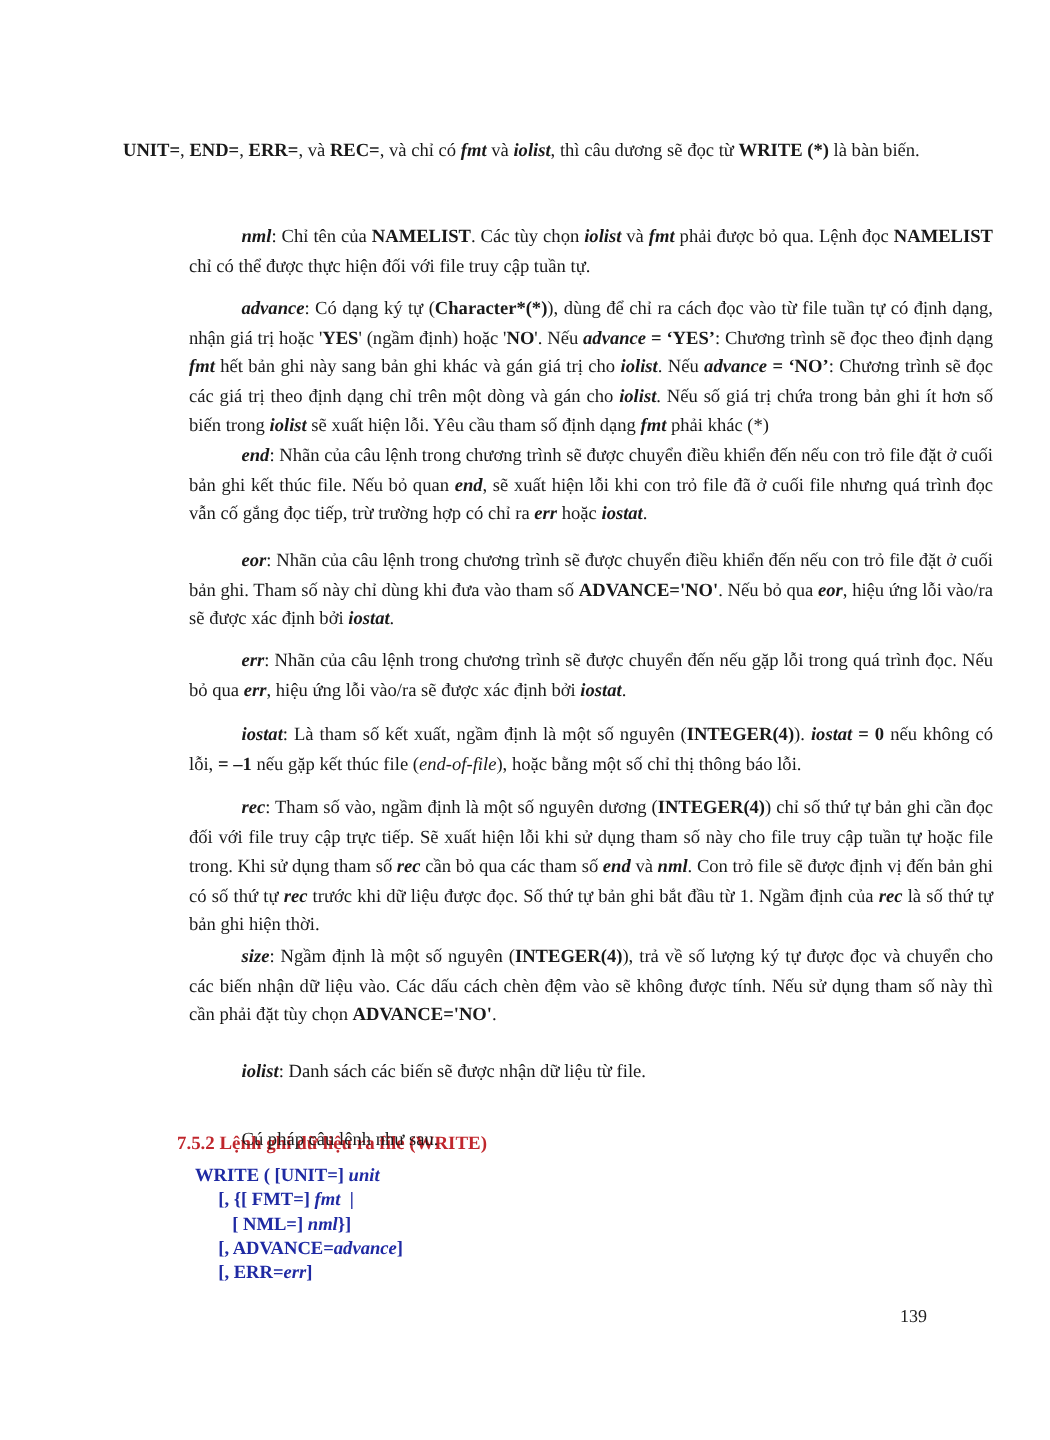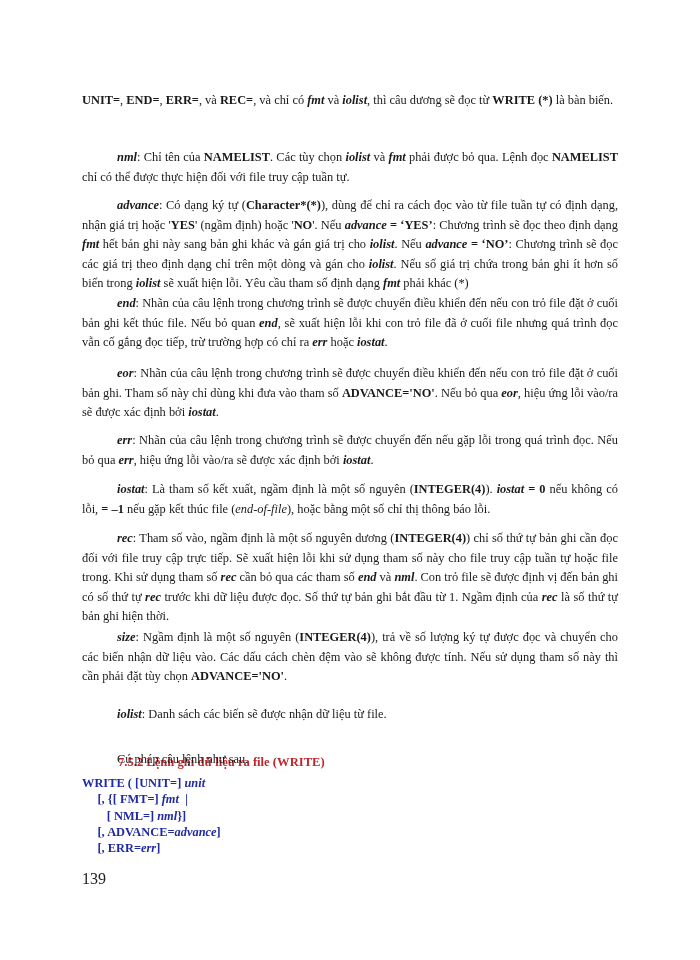--- a/index.html
+++ b/index.html
@@ -1,32 +1,32 @@
 <!DOCTYPE html>
 <html><head>
   <meta charset="utf-8">
   <style>
     html, body { margin: 0; padding: 0; background: #ffffff; }
     body { width: 700px; height: 960px; position: relative; overflow: hidden;
       font-family: "Liberation Serif", "DejaVu Serif", serif; color: #1a1a1a; }
     .page { position: absolute; left: 82px; top: 0; width: 536px; }
     p { margin: 0; font-size: 12.4px; line-height: 19.5px; text-align: justify; }
-    .indent { text-indent: 35px; }
+    .indent { text-indent: 35px; margin-left: 44px; }
     .para { position: absolute; left: 0; width: 536px; }
     b { font-weight: bold; }
     i { }
     .bi { font-weight: bold; font-style: italic; }
     .heading { position: absolute; left: 36px; top: 728px; font-size: 12.6px; font-weight: bold;
       color: #c0272d; white-space: nowrap; margin-top: 27px; }
     .code { position: absolute; left: 0; top: 775px; font-size: 12.4px; font-weight: bold;
       color: #1f2aa3; line-height: 16.3px; }
-    .code .line { white-space: pre; }
+    .code .line { white-space: pre; margin-left: 48px; }
     .code i { font-style: italic; }
-    .pagenum { position: absolute; left: 0; width: 536px; top: 870px; text-align: left;
-      font-size: 16px; color: #222; }
+    .pagenum { position: absolute; left: 0; width: 536px; top: 870px; text-align: right;
+      font-size: 12px; color: #222; }
   </style>
 </head>
 <body>
 
 <div class="page">
   <p class="para" style="top:91px"><b>UNIT=</b><span>, </span><b>END=</b><span>, </span><b>ERR=</b><span>, và </span><b>REC=</b><span>, và chỉ có </span><span class="bi">fmt</span><span> và </span><span class="bi">iolist</span><span>, thì câu dương sẽ đọc từ </span><b>WRITE (*)</b><span> là bàn biến.</span></p>
   <p class="para indent" style="top:148px"><span class="bi">nml</span><span>: Chỉ tên của </span><b>NAMELIST</b><span>. Các tùy chọn </span><span class="bi">iolist</span><span> và </span><span class="bi">fmt</span><span> phải được bỏ qua. Lệnh đọc </span><b>NAMELIST</b><span> chỉ có thể được thực hiện đối với file truy cập tuần tự.</span></p>
   <p class="para indent" style="top:196px"><span class="bi">advance</span><span>: Có dạng ký tự (</span><b>Character*(*)</b><span>), dùng để chỉ ra cách đọc vào từ file tuần tự có định dạng, nhận giá trị hoặc '</span><b>YES</b><span>' (ngầm định) hoặc '</span><b>NO</b><span>'. Nếu </span><span class="bi">advance</span><b> = ‘YES’</b><span>: Chương trình sẽ đọc theo định dạng </span><span class="bi">fmt</span><span> hết bản ghi này sang bản ghi khác và gán giá trị cho </span><span class="bi">iolist</span><span>. Nếu </span><span class="bi">advance</span><b> = ‘NO’</b><span>: Chương trình sẽ đọc các giá trị theo định dạng chỉ trên một dòng và gán cho </span><span class="bi">iolist</span><span>. Nếu số giá trị chứa trong bản ghi ít hơn số biến trong </span><span class="bi">iolist</span><span> sẽ xuất hiện lỗi. Yêu cầu tham số định dạng </span><span class="bi">fmt</span><span> phải khác (*)</span></p>
   <p class="para indent" style="top:294px"><span class="bi">end</span><span>: Nhãn của câu lệnh trong chương trình sẽ được chuyển điều khiển đến nếu con trỏ file đặt ở cuối bản ghi kết thúc file. Nếu bỏ quan </span><span class="bi">end</span><span>, sẽ xuất hiện lỗi khi con trỏ file đã ở cuối file nhưng quá trình đọc vẫn cố gắng đọc tiếp, trừ trường hợp có chỉ ra </span><span class="bi">err</span><span> hoặc </span><span class="bi">iostat</span><span>.</span></p>
   <p class="para indent" style="top:364px"><span class="bi">eor</span><span>: Nhãn của câu lệnh trong chương trình sẽ được chuyển điều khiển đến nếu con trỏ file đặt ở cuối bản ghi. Tham số này chỉ dùng khi đưa vào tham số </span><b>ADVANCE='NO'</b><span>. Nếu bỏ qua </span><span class="bi">eor</span><span>, hiệu ứng lỗi vào/ra sẽ được xác định bởi </span><span class="bi">iostat</span><span>.</span></p>

